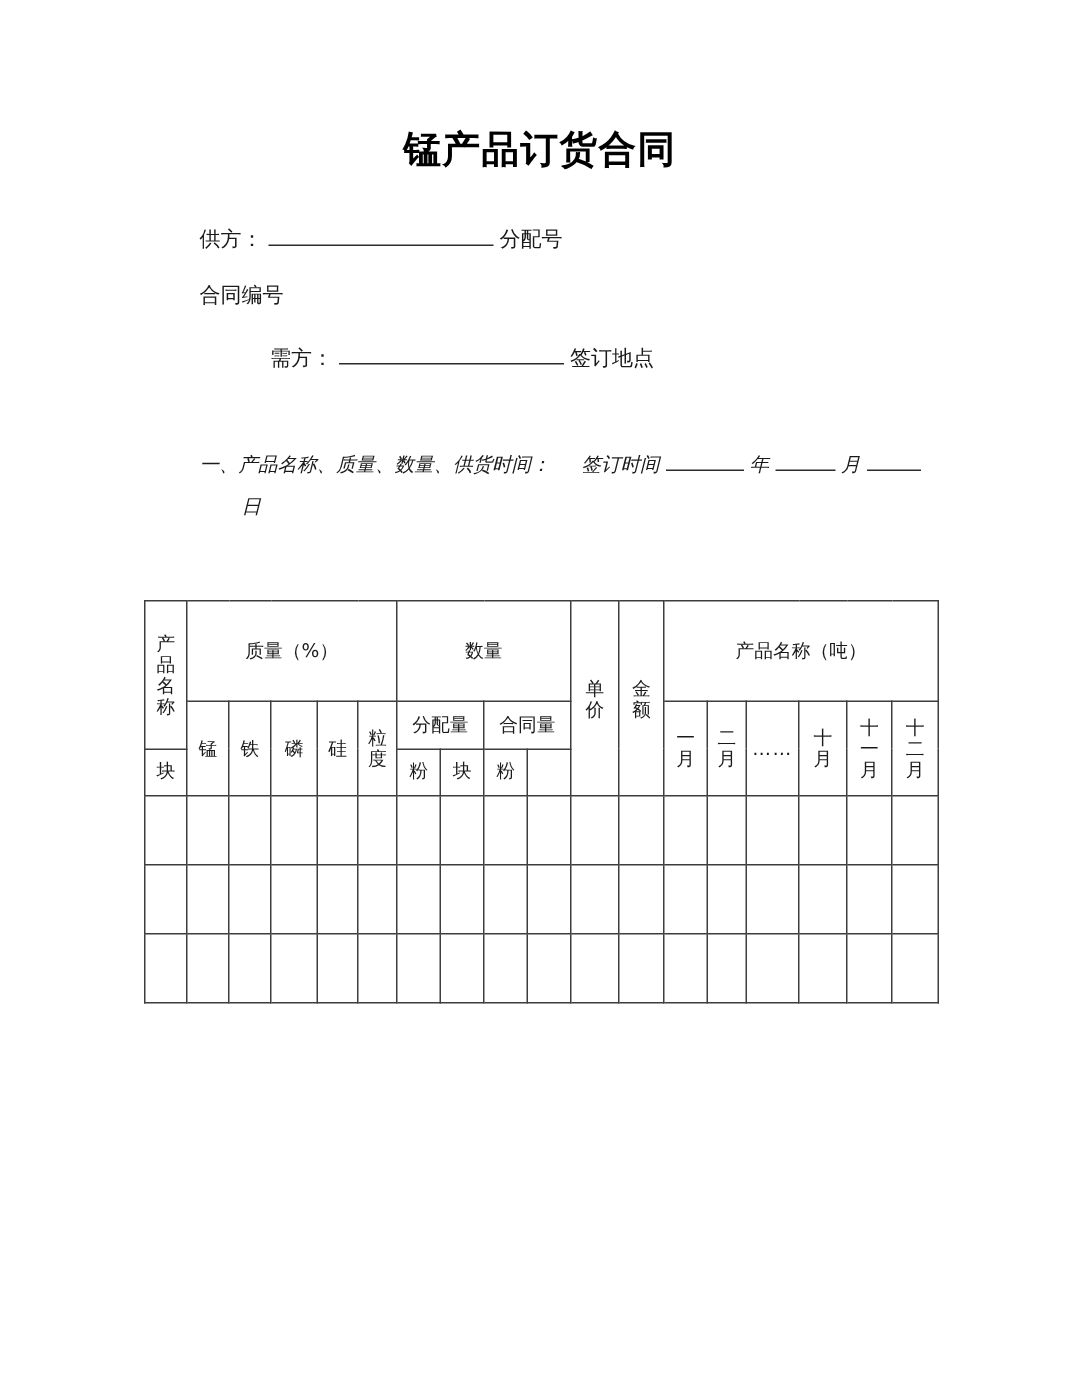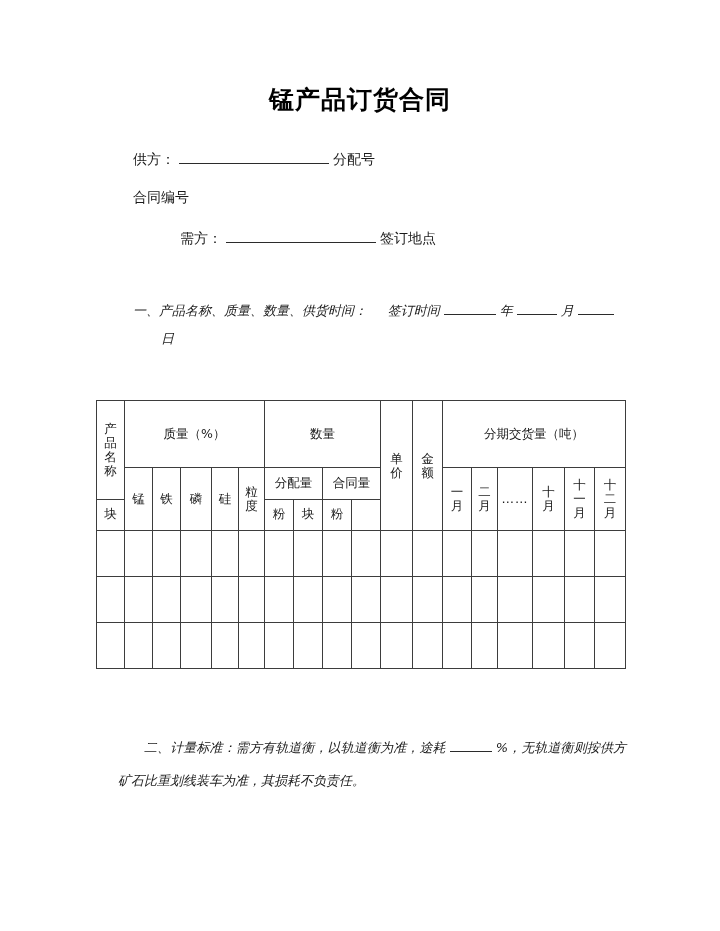--- a/index.html
+++ b/index.html
@@ -190,21 +190,21 @@
             <span>单</span>
                 <span>价</span>
           </span>
         </td>
         <td rowspan="3" class="h-group">
           <span class="vtext">
             <span>金</span>
                 <span>额</span>
           </span>
         </td>
-        <td colspan="6" class="h-group">分期交货量（吨）</td>
+        <td colspan="6" class="h-group">产品名称（吨）</td>
       </tr>
 
       <tr>
         <td rowspan="2" class="h-sub">锰</td>
         <td rowspan="2" class="h-sub">铁</td>
         <td rowspan="2" class="h-sub">磷</td>
         <td rowspan="2" class="h-sub">硅</td>
         <td rowspan="2" class="h-sub">
           <span class="vtext">
             <span>粒</span>
@@ -317,17 +317,14 @@
         <td class="h-data"></td>
         <td class="h-data"></td>
         <td class="h-data"></td>
         <td class="h-data"></td>
         <td class="h-data"></td>
       </tr>
     </tbody>
       </table>
   </div>
 
-  <div class="clause clause-two">
-    <span class="para"><span>二、计量标准：需方有轨道衡，以轨道衡为准，途耗</span><span class="blank-rule rule-pct"></span><span>%</span><span>，无轨道衡则按供方矿石比重划线装车为准，其损耗不负责任。</span></span>
-  </div>
 
 </div>
 
 </body></html>

